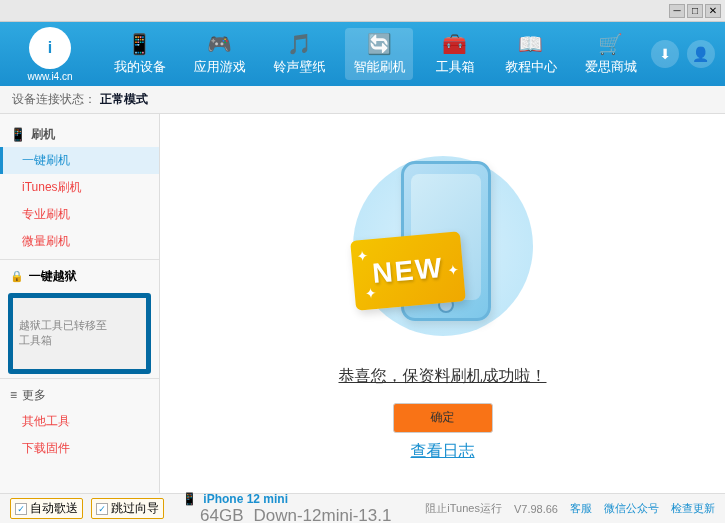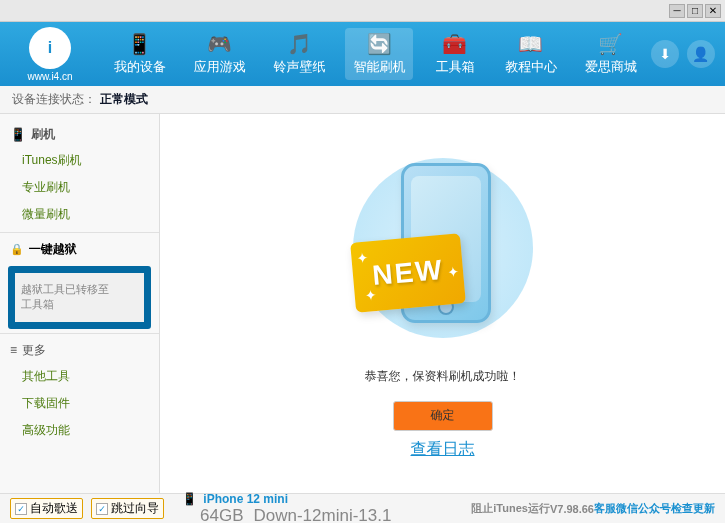--- a/index.html
+++ b/index.html
@@ -147,40 +147,40 @@
       font-size: 12px;
       font-weight: bold;
     }
     .sidebar-section-icon {
       margin-right: 5px;
       font-size: 13px;
     }
     .sidebar-item {
       padding: 5px 12px 5px 22px;
       cursor: pointer;
-      color: #4d7c0f;
+      color: #ef4444;
       font-size: 12px;
     }
     .sidebar-item.active {
       background: #e0f0fa;
       color: #1a90d0;
       border-left: 3px solid #1a90d0;
       padding-left: 19px;
     }
     .sidebar-divider {
       height: 1px;
       background: #e0e0e0;
       margin: 4px 0;
     }
     .sidebar-notice {
       margin: 4px 8px;
       background: #f0f0f0;
-      border: 7px solid #0369a1;
+      border: 5px solid #0369a1;
       border-radius: 3px;
-      padding: 9px 6px;
+      padding: 20px 6px;
       font-size: 11px;
       color: #888;
       line-height: 1.4;
     }
     .sidebar-more-header {
       display: flex;
       align-items: center;
       padding: 4px 10px;
       color: #555;
       font-size: 12px;
@@ -239,24 +239,25 @@
       width: 180px;
       height: 180px;
       border-radius: 50%;
       background: radial-gradient(circle, #d8f0fc 0%, #b8e4f8 100%);
       top: 10px;
       left: 10px;
       z-index: 0;
     }
 
     .success-title {
-      font-size: 12px;
+      font-size: 16px;
       color: #333;
       margin-bottom: 16px;
       font-weight: normal;
+      text-decoration: underline;
     }
     .confirm-btn {
       width: 100px;
       height: 30px;
       border: 1px solid #ccc;
       background: #f97316;
       border-radius: 3px;
       cursor: pointer;
       font-size: 12px;
       color: #333;
@@ -320,23 +321,23 @@
       color: #888;
       margin-right: 3px;
     }
     .device-detail {
       font-size: 17px;
       color: #888;
     }
     .bottom-right {
       display: flex;
       align-items: center;
+      gap: 12px;
       font-size: 11px;
       color: #666;
-      font-weight: bold;
     }
     .itunes-status {
       font-size: 11px;
       color: #888;
     }
     .bottom-link {
       color: #1a90d0;
       cursor: pointer;
     }
     .version-text { color: #888; text-align: right; }
@@ -398,20 +399,23 @@
   <span class="status-value">正常模式</span>
 </div>
 
 <div class="main">
 
   <div class="sidebar">
     <div class="sidebar-section-header">
       <span class="sidebar-section-icon">📱</span>
       <span>刷机</span>
     </div>
+    <div class="sidebar-item active">
+      <span>一键刷机</span>
+    </div>
     <div class="sidebar-item">
       <span>iTunes刷机</span>
     </div>
     <div class="sidebar-item">
       <span>专业刷机</span>
     </div>
     <div class="sidebar-item">
       <span>微量刷机</span>
     </div>
     <div class="sidebar-divider"></div>
@@ -425,23 +429,20 @@
     <div class="sidebar-divider"></div>
     <div class="sidebar-more-header">
       <span class="sidebar-more-icon">≡</span>
       <span>更多</span>
     </div>
     <div class="sidebar-item">
       <span>其他工具</span>
     </div>
     <div class="sidebar-item">
       <span>下载固件</span>
-    </div>
-    <div class="sidebar-item">
-      <span>高级功能</span>
     </div>
   </div>
 
   <div class="content">
     <div class="success-illustration">
       <div class="circle-bg"></div>
       <div style="position:absolute; width:90px; height:160px; background:linear-gradient(135deg,#b8dff5 0%,#7ec8ea 100%); border-radius:14px; top:15px; left:58px; z-index:1; border:3px solid #6ab5dc; box-shadow: 2px 4px 8px rgba(0,0,0,0.1);">
         <div style="position:absolute; top:10px; left:7px; right:7px; bottom:18px; background:linear-gradient(135deg,#d0ecf8 0%,#a8d8f0 100%); border-radius:8px;"></div>
         <div style="position:absolute; bottom:5px; left:50%; transform:translateX(-50%); width:16px; height:16px; border-radius:50%; border:2px solid #5aa0c8; background:#a8d0e8;"></div>
       </div>

